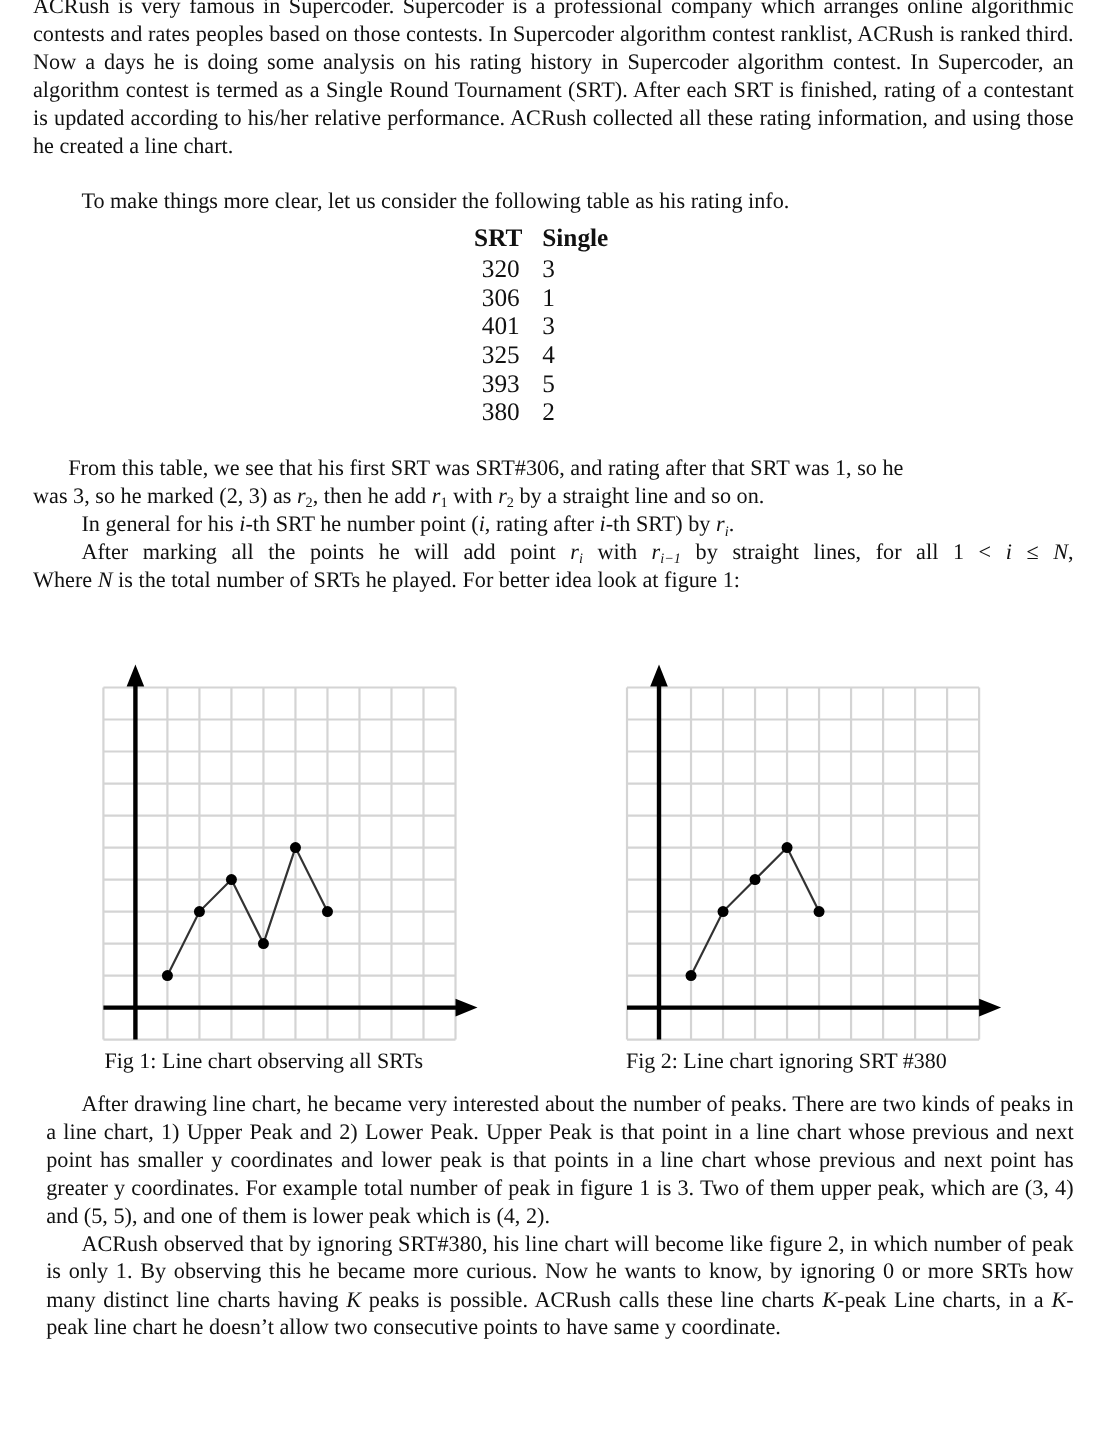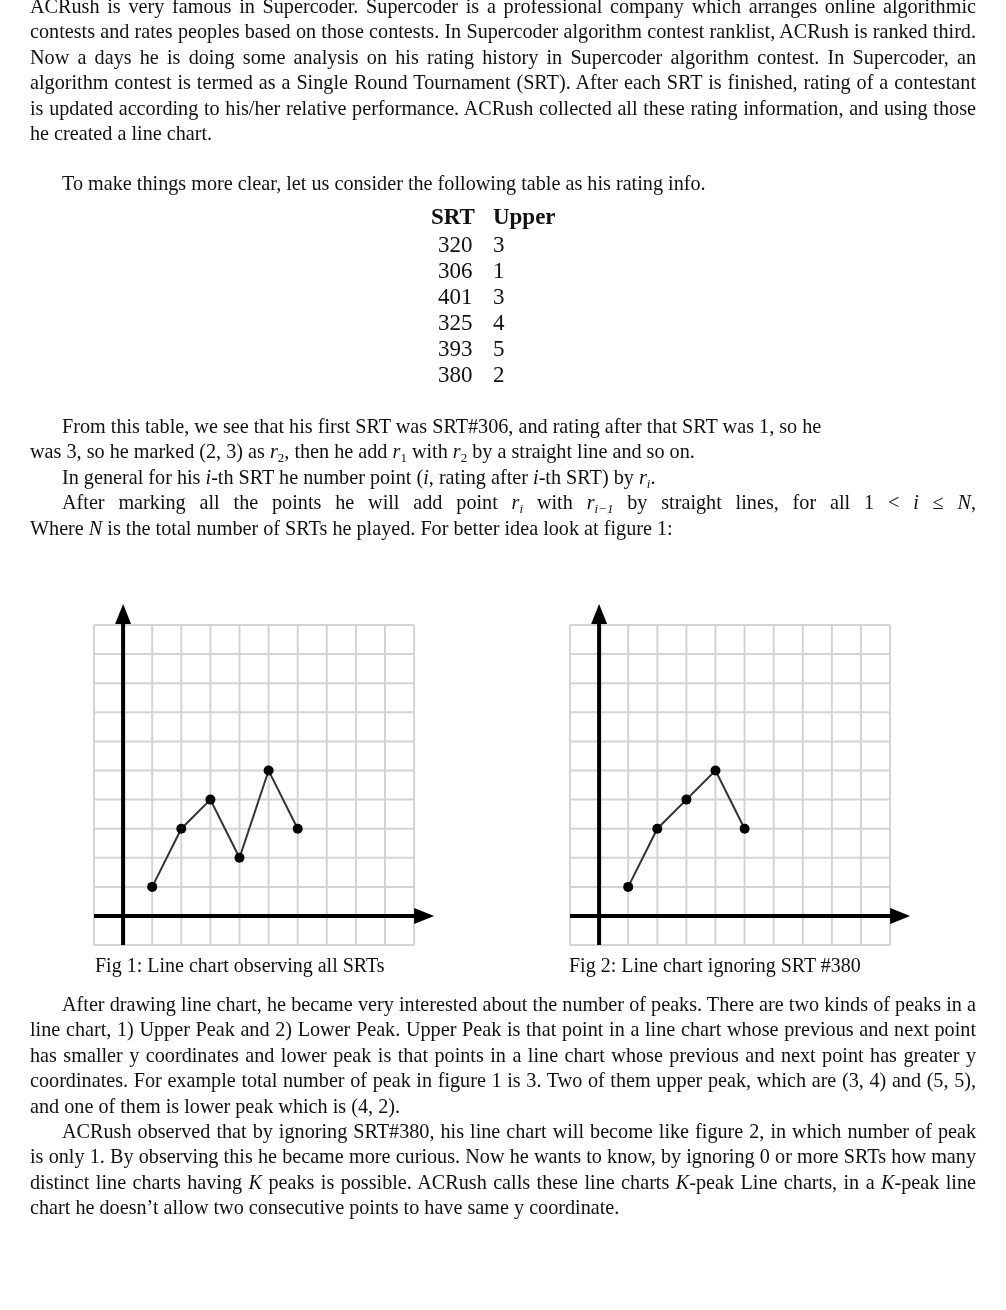--- a/index.html
+++ b/index.html
@@ -7,21 +7,21 @@
     width: 1006px; height: 1310px; overflow: hidden; position: relative;
     font-family: "DejaVu Serif", "Liberation Serif", serif;
     color: #111;
   }
   .page { position: absolute; left: 30px; top: -6px; width: 946px; }
   p {
     margin: 0; font-family: "Liberation Serif", "DejaVu Serif", serif;
     font-size: 20.2px; line-height: 25.4px; text-align: justify;
     text-align-last: left;
   }
-  p.indent { text-indent: 32px; }
+  p.indent { text-indent: 32px; margin-left: 12px; }
   p.hang { padding-left: 32px; text-indent: 0; }
   .m { font-style: italic; }
   sub { font-size: 13px; line-height: 0; vertical-align: -4px; }
   #rating-table {
     position: absolute; left: 421px; top: 202px; border-collapse: collapse;
     font-family: "Liberation Serif", "DejaVu Serif", serif; font-size: 23px;
   }
   #rating-table th { font-weight: bold; padding: 0 8px 0 10px; text-align: left; height: 30px; }
   #rating-table td { height: 25.4px; padding: 0 8px 0 17px; text-align: left; }
   #rating-table td.r { padding-left: 10px; }
@@ -52,21 +52,21 @@
   <div id="p4">
     <p class="indent">After drawing line chart, he became very interested about the number of peaks. There are two kinds of peaks in a line chart, 1) Upper Peak and 2) Lower Peak. Upper Peak is that point in a line chart whose previous and next point has smaller y coordinates and lower peak is that points in a line chart whose previous and next point has greater y coordinates. For example total number of peak in figure 1 is 3. Two of them upper peak, which are (3, 4) and (5, 5), and one of them is lower peak which is (4, 2).</p>
     <p class="indent"><span>ACRush observed that by ignoring SRT#380, his line chart will become like figure 2, in which number of peak is only 1. By observing this he became more curious. Now he wants to know, by ignoring 0 or more SRTs how many distinct line charts having </span><span class="m">K</span><span> peaks is possible. ACRush calls these line charts </span><span class="m">K</span><span>-peak Line charts, in a </span><span class="m">K</span><span>-peak line chart he doesn’t allow two consecutive points to have same y coordinate.</span></p>
   </div>
 </div>
 
 <table id="rating-table">
   <thead>
     <tr>
       <th>SRT</th>
-      <th>Upper</th>
+      <th>Single</th>
     </tr>
   </thead>
   <tbody>
     <tr>
         <td>320</td>
         <td class="r">3</td>
       </tr>
     <tr>
         <td>306</td>
         <td class="r">1</td>

